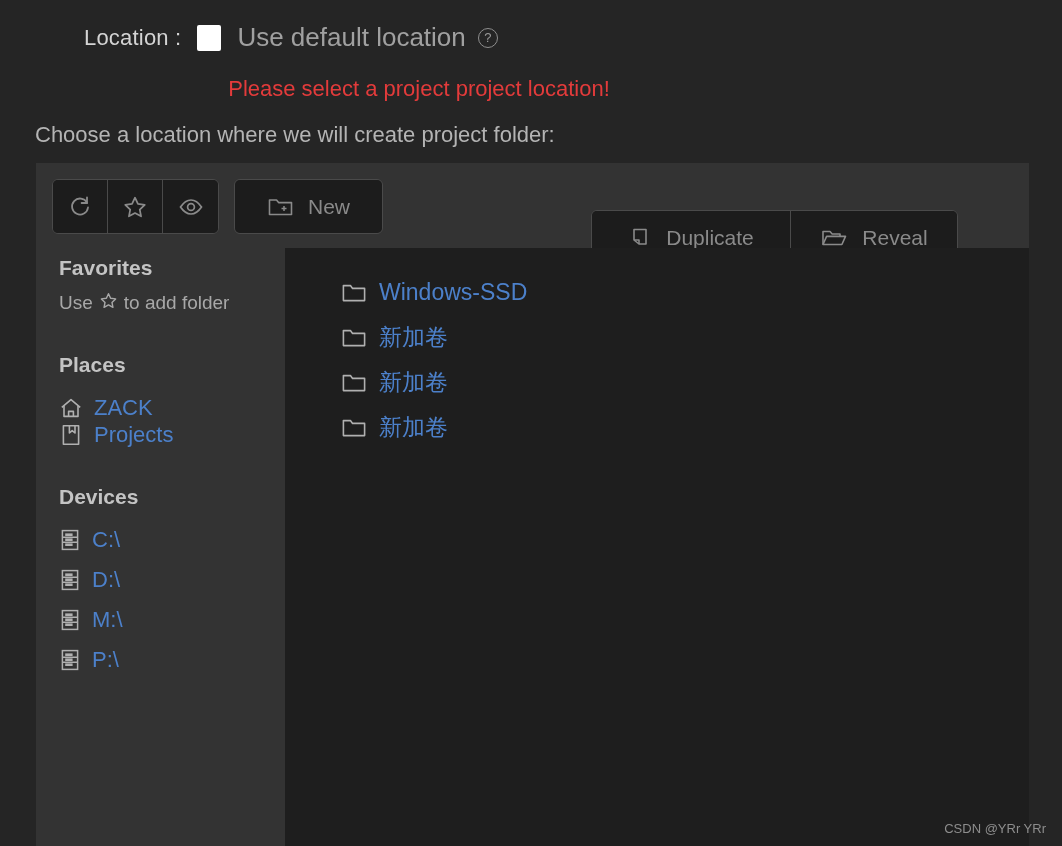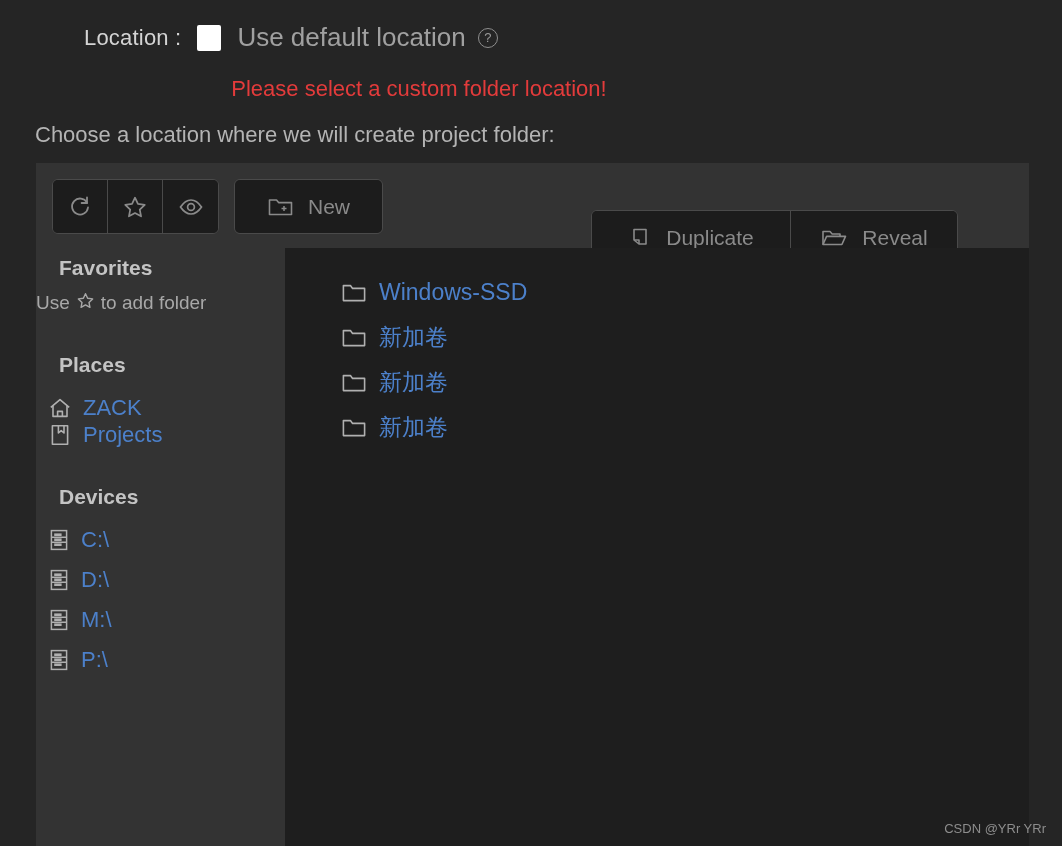--- a/index.html
+++ b/index.html
@@ -86,26 +86,26 @@
   .sidebar {
     position: absolute; left: 0; top: 85px;
     width: 249px; height: 598px;
     background: #333333;
   }
   .side-head {
     color: #c4c4c4; font-size: 21px; font-weight: bold;
     padding-left: 23px;
   }
   .side-hint {
-    color: #a8a8a8; font-size: 19px; 
+    color: #a8a8a8; font-size: 19px; padding-left: 23px;
     display: flex; align-items: center; gap: 6px;
   }
   .side-item {
     display: flex; align-items: center; gap: 11px;
-    padding-left: 12px; cursor: default;
+    padding-left: 23px; cursor: default;
   }
   .side-item .txt { color: #4c80ca; font-size: 22px; }
   .side-item svg { display: block; flex: none; }
 
   
   .filelist {
     position: absolute; left: 249px; top: 85px;
     width: 744px; height: 436px;
     background: #1e1e1e;
     padding-top: 22px;
@@ -127,21 +127,21 @@
 
 <div class="header">
 
   <div class="loc-row">
     <span class="loc-label">Location :</span>
     <span class="checkbox"></span>
     <span class="chk-label">Use default location</span>
     <span class="help-icon">?</span>
   </div>
 
-  <div class="err-msg">Please select a custom folder location!</div>
+  <div class="err-msg">Please select a project project location!</div>
 
   <div class="choose-msg">Choose a location where we will create project folder:</div>
 </div>
 
 <div class="panel">
 
   <div class="toolbar">
 
     <div class="btn-group g-icons">
       <div class="tb-btn icon-only">

